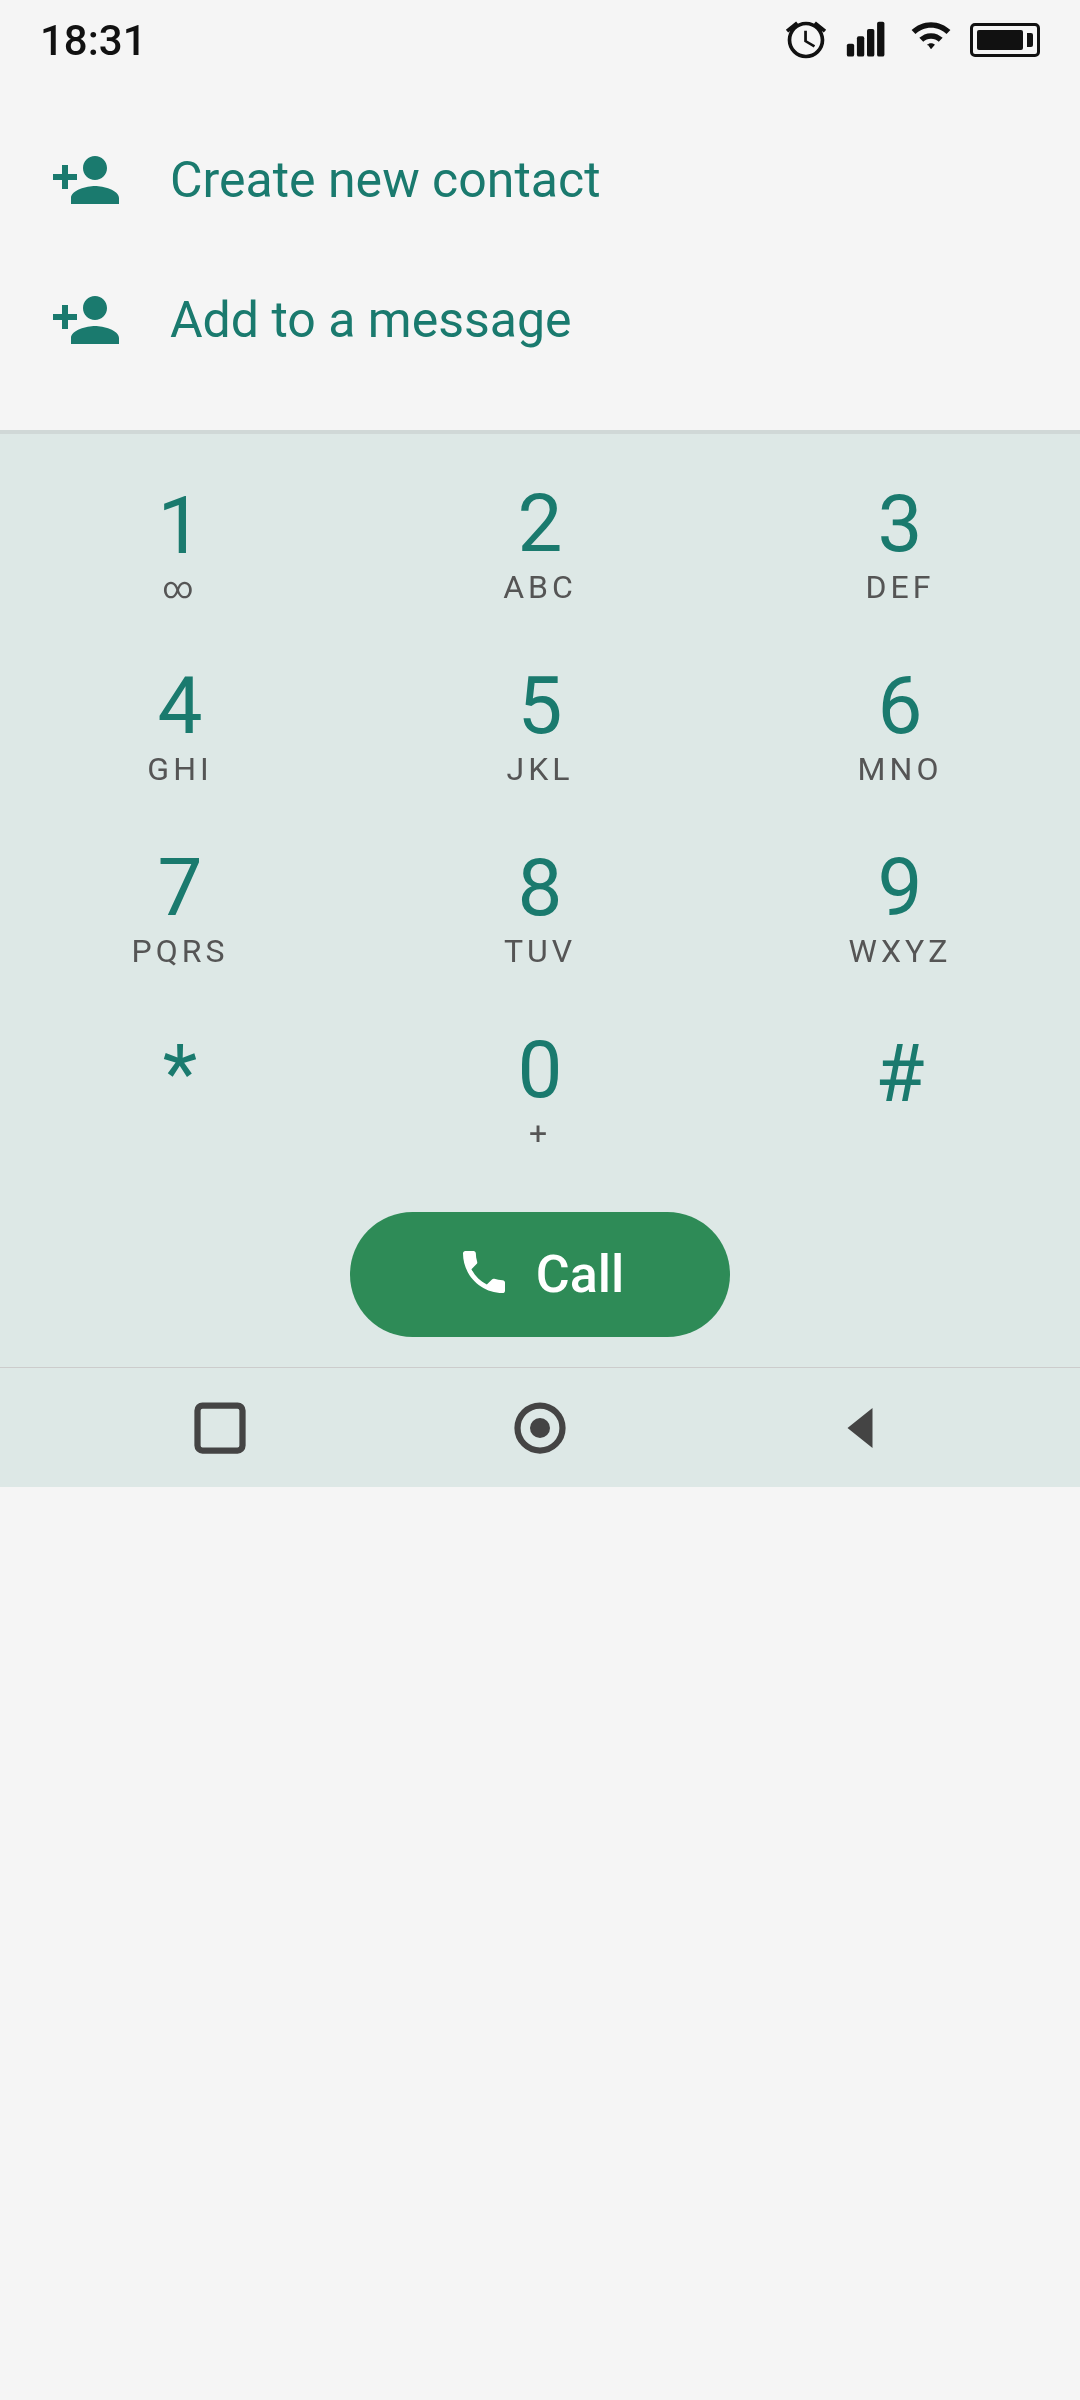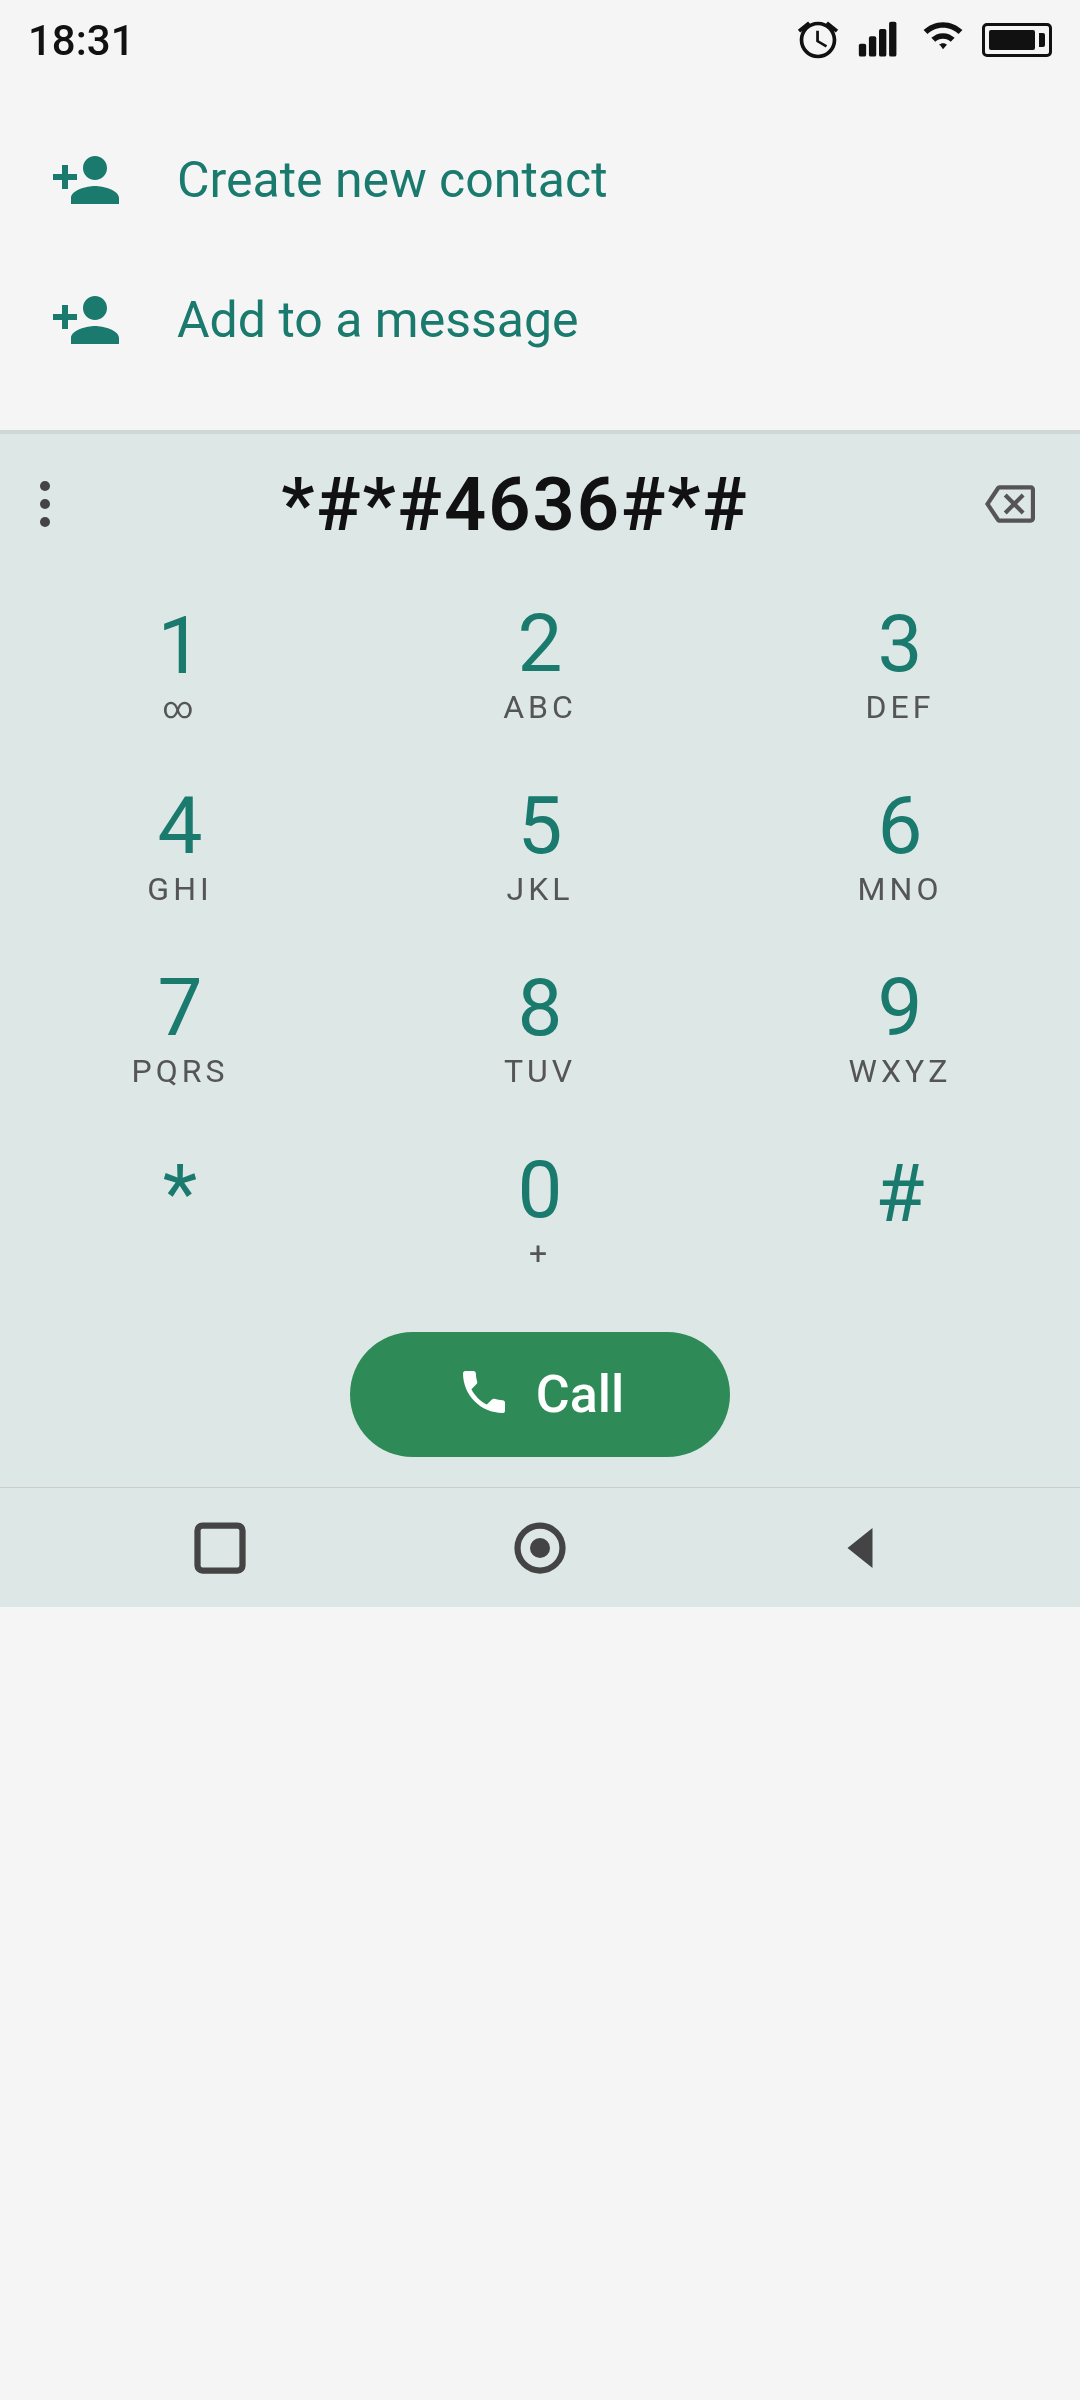--- a/index.html
+++ b/index.html
@@ -15,21 +15,21 @@
     }
 
     
     .status-bar {
       width: 100%;
       height: 80px;
       background: #f5f5f5;
       display: flex;
       align-items: center;
       justify-content: space-between;
-      padding: 0 28px;
+      padding: 0 40px;
     }
 
     .status-time {
       font-size: 42px;
       font-weight: 500;
       color: #111;
     }
 
     .status-icons {
       display: flex;
@@ -83,21 +83,20 @@
     .menu-icon {
       width: 72px;
       height: 72px;
       flex-shrink: 0;
     }
 
     .menu-label {
       font-size: 50px;
       color: #1a7a6e;
       font-weight: 400;
-      margin-left: 7px;
     }
 
     
     .divider {
       width: 100%;
       height: 4px;
       background: #d0d8d7;
       margin-top: 20px;
     }
 
@@ -282,33 +281,20 @@
     <span class="menu-label">Add to a message</span>
   </div>
 
 
 </div>
 
 <div class="divider"></div>
 
 <div class="dialer-panel">
 
-  <div class="dialer-top">
-    <div class="three-dots">
-      <div class="dot"></div>
-      <div class="dot"></div>
-      <div class="dot"></div>
-    </div>
-    <div class="dialer-number">*#*#4636#*#</div>
-    <div class="backspace-btn">
-      <svg width="70" height="50" viewBox="0 0 24 24" fill="#555">
-        <path d="M22 3H7c-.69 0-1.23.35-1.59.88L0 12l5.41 8.11c.36.53.9.89 1.59.89h15c1.1 0 2-.9 2-2V5c0-1.1-.9-2-2-2zm0 16H7.07L2.4 12l4.67-7H22v14zm-11.59-2L14 13.41 17.59 17 19 15.59 15.41 12 19 8.41 17.59 7 14 10.59 10.41 7 9 8.41 12.59 12 9 15.59z"></path>
-      </svg>
-    </div>
-  </div>
 
   <div class="keypad">
 
     <div class="key">
       <span class="key-num">1</span>
       <span class="key-sub" style="font-size:30px;">∞</span>
     </div>
     <div class="key">
       <span class="key-num">2</span>
       <span class="key-sub">ABC</span>

